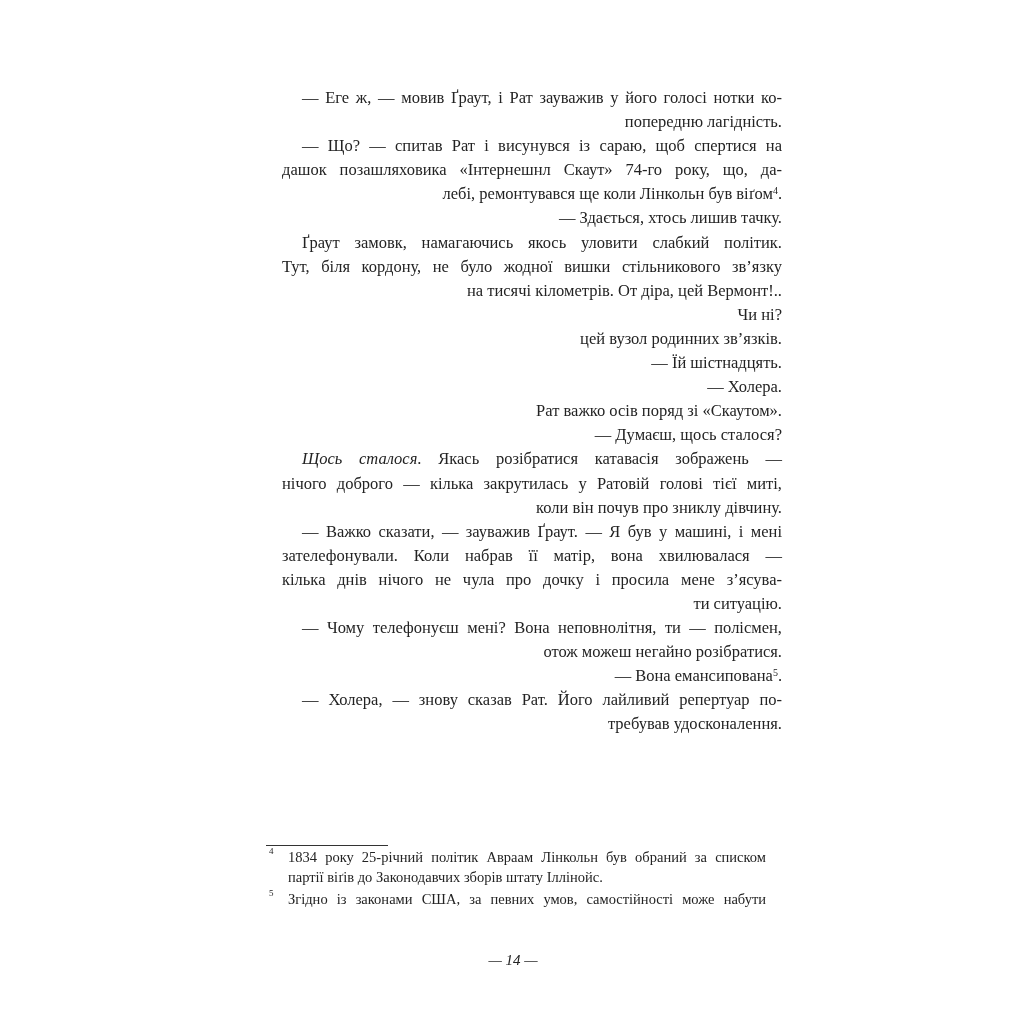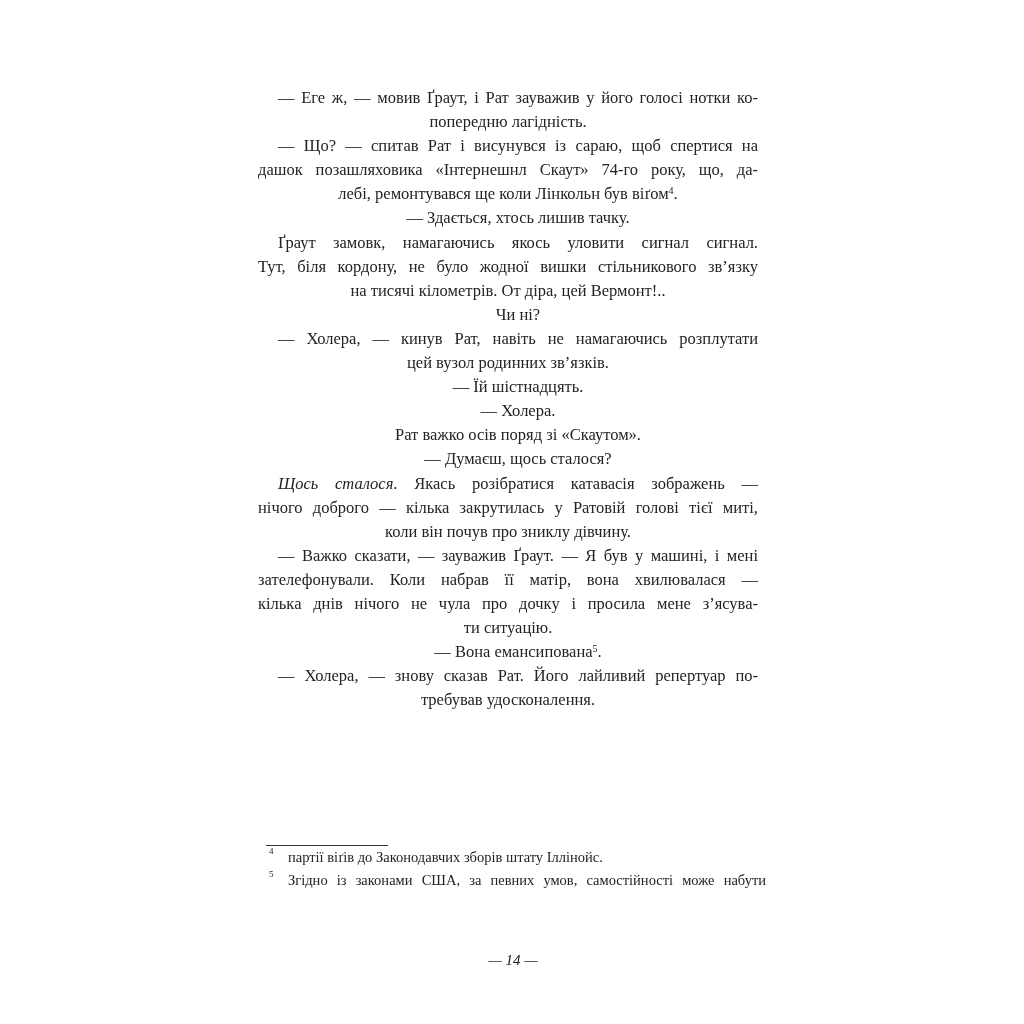--- a/index.html
+++ b/index.html
@@ -10,32 +10,32 @@
       width: 1024px;
       height: 1024px;
       background: #ffffff;
       position: relative;
       overflow: hidden;
       font-family: "Liberation Serif", serif;
       color: #232323;
     }
     .text-block {
       position: absolute;
-      left: 258px;
+      left: 282px;
       top: 86px;
       width: 500px;
       font-size: 16.5px;
       line-height: 24.1px;
     }
     .para { margin: 0; }
     .ln {
       display: block;
       height: 24.1px;
       white-space: nowrap;
-      text-align: center;
+      text-align: right;
     }
     .ln.j {
       text-align: justify;
       text-align-last: justify;
     }
     .ln.ind { padding-left: 20px; }
     .ln em { font-style: italic; }
     .ref {
       font-size: 10px;
       vertical-align: super;
@@ -104,32 +104,31 @@
     <div class="ln ind j">— Що? — спитав Рат і висунувся із сараю, щоб спертися на</div>
     <div class="ln j">дашок позашляховика «Інтернешнл Скаут» 74-го року, що, да-</div>
     <div class="ln"><span>лебі, ремонтувався ще коли Лінкольн був віґом</span><sup class="ref">4</sup><span>.</span></div>
   </div>
 
   <div class="para">
     <div class="ln ind">— Здається, хтось лишив тачку.</div>
   </div>
 
   <div class="para">
-    <div class="ln ind j">Ґраут замовк, намагаючись якось уловити сигнал сигнал.</div>
+    <div class="ln ind j">Ґраут замовк, намагаючись якось уловити слабкий політик.</div>
     <div class="ln j">Тут, біля кордону, не було жодної вишки стільникового зв’язку</div>
     <div class="ln">на тисячі кілометрів. От діра, цей Вермонт!..</div>
   </div>
 
   <div class="para">
     <div class="ln ind">Чи ні?</div>
   </div>
 
 
   <div class="para">
-    <div class="ln ind j">— Холера, — кинув Рат, навіть не намагаючись розплутати</div>
     <div class="ln">цей вузол родинних зв’язків.</div>
   </div>
 
   <div class="para">
     <div class="ln ind">— Їй шістнадцять.</div>
   </div>
 
   <div class="para">
     <div class="ln ind">— Холера.</div>
   </div>
@@ -148,37 +147,42 @@
     <div class="ln">коли він почув про зниклу дівчину.</div>
   </div>
 
   <div class="para">
     <div class="ln ind j">— Важко сказати, — зауважив Ґраут. — Я був у машині, і мені</div>
     <div class="ln j">зателефонували. Коли набрав її матір, вона хвилювалася —</div>
     <div class="ln j">кілька днів нічого не чула про дочку і просила мене з’ясува-</div>
     <div class="ln">ти ситуацію.</div>
   </div>
 
+  <div class="para">
+    <div class="ln ind j">— Чому телефонуєш мені? Вона неповнолітня, ти — полісмен,</div>
+    <div class="ln">отож можеш негайно розібратися.</div>
+  </div>
 
   <div class="para">
     <div class="ln ind"><span>— Вона емансипована</span><sup class="ref">5</sup><span>.</span></div>
   </div>
 
   <div class="para">
     <div class="ln ind j">— Холера, — знову сказав Рат. Його лайливий репертуар по-</div>
     <div class="ln">требував удосконалення.</div>
   </div>
 
 </div>
 
 <div class="fn-rule"></div>
 
 <div class="footnotes">
   <div class="fn">
     <span class="fn-mark">4</span>
+    <span class="fn-line j">1834 року 25-річний політик Авраам Лінкольн був обраний за списком</span>
     <span class="fn-line">партії віґів до Законодавчих зборів штату Іллінойс.</span>
   </div>
   <div class="fn">
     <span class="fn-mark">5</span>
     <span class="fn-line j">Згідно із законами США, за певних умов, самостійності може набути</span>
   </div>
 </div>
 
 <div class="page-number">— 14 —</div>
 

